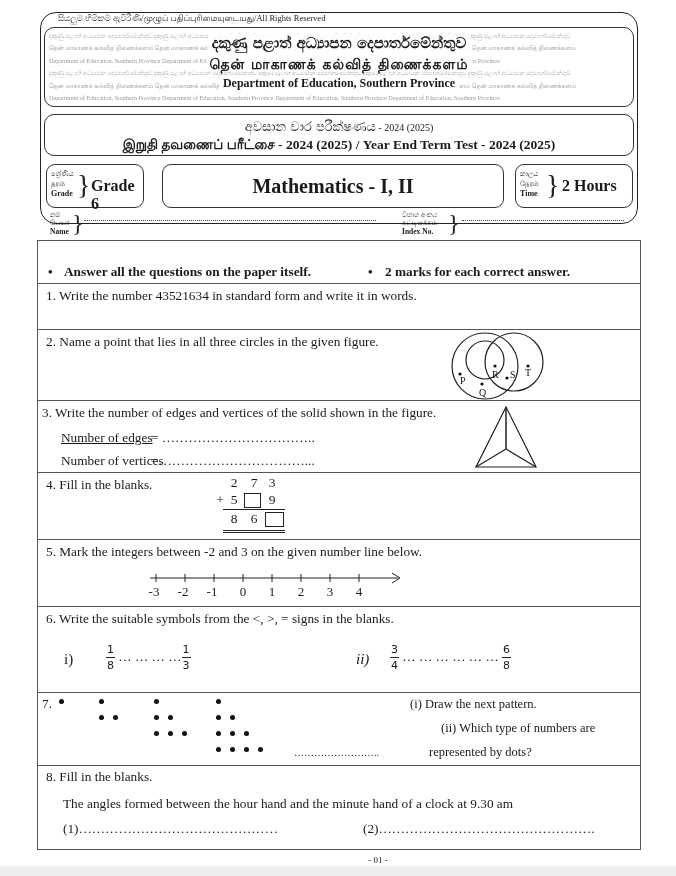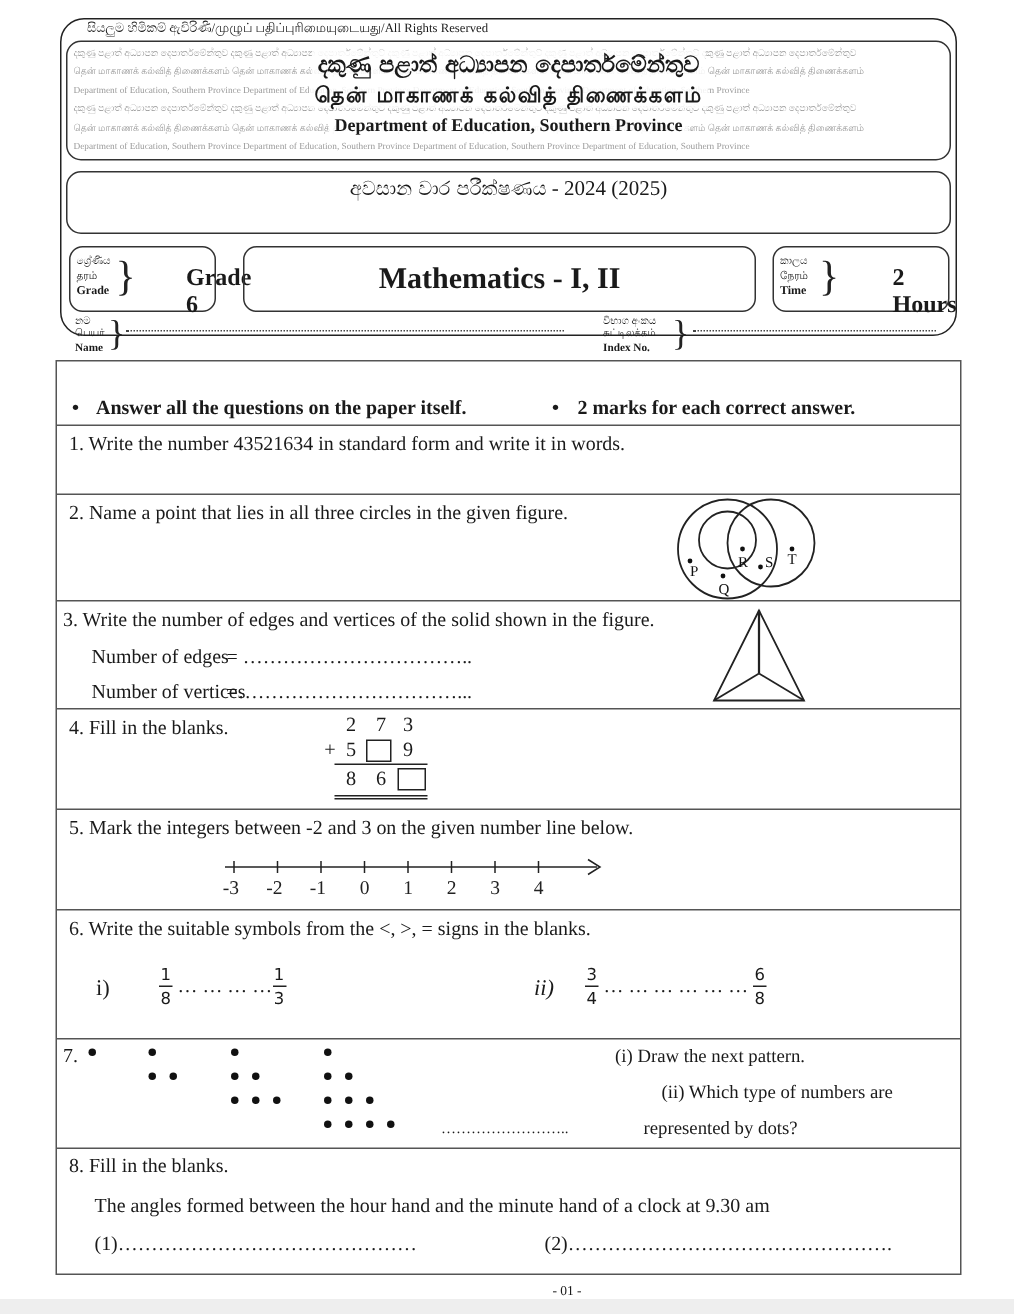--- a/index.html
+++ b/index.html
@@ -13,30 +13,30 @@
   .dept-box { position: absolute; left: 44px; top: 27px; width: 590px; height: 80px; border: 1.2px solid #333; border-radius: 10px; overflow: hidden; }
   .watermark { position: absolute; left: 4px; top: 2px; width: 582px; font-size: 6.2px; line-height: 12.4px; color: #9a9a9a; white-space: nowrap; overflow: hidden; }
   .dept-titles { position: absolute; left: 0; top: 0; width: 100%; text-align: center; }
   .dept-si { margin-top: 5px; font-family: "DejaVu Sans", sans-serif; font-weight: bold; font-size: 15px; line-height: 20px; }
   .dept-ta { font-family: "DejaVu Sans", sans-serif; font-weight: bold; font-size: 14px; line-height: 22px; letter-spacing: 1px; }
   .dept-en { font-weight: bold; font-size: 12px; line-height: 16px; }
   .dept-titles span { background: rgba(255,255,255,0.85); padding: 0 4px; }
 
   .exam-box { position: absolute; left: 44px; top: 114px; width: 590px; height: 42px; border: 1.2px solid #333; border-radius: 10px; text-align: center; }
   .exam-si { font-size: 13px; line-height: 17px; margin-top: 3px; font-family: "DejaVu Sans", sans-serif; }
-  .exam-si .num { font-family: "Liberation Serif", serif; font-size: 14px; }
+  .exam-si .num { font-family: "Liberation Serif", serif; font-size: 10px; }
   .exam-ta { font-weight: bold; font-size: 13.5px; line-height: 18px; }
 
   .grade-box { position: absolute; left: 46px; top: 164px; width: 98px; height: 44px; border: 1.2px solid #333; border-radius: 9px; }
   .subject-box { position: absolute; left: 162px; top: 164px; width: 342px; height: 44px; border: 1.2px solid #333; border-radius: 9px; text-align: center; }
   .time-box { position: absolute; left: 515px; top: 164px; width: 118px; height: 44px; border: 1.2px solid #333; border-radius: 9px; }
   .tiny-labels { position: absolute; left: 4px; top: 4px; font-size: 7px; line-height: 10px; }
   .tiny-labels .en { font-weight: bold; font-size: 8px; }
   .brace { position: absolute; font-size: 28px; font-weight: normal; line-height: 30px; top: 5px; color: #222; }
-  .big-val { position: absolute; font-weight: bold; font-size: 16px; top: 12px; margin-left: 33px; }
+  .big-val { position: absolute; font-weight: bold; font-size: 16px; top: 12px; }
   .subject-title { font-weight: bold; font-size: 20px; line-height: 42px; }
 
   .name-row { position: absolute; top: 211px; font-size: 6.8px; line-height: 8.4px; }
   .name-row .en { font-weight: bold; font-size: 7.5px; }
   .name-brace { position: absolute; font-size: 24px; line-height: 26px; top: 210px; color: #222; }
   .dots-line { position: absolute; top: 220px; border-bottom: 1px dotted #444; height: 1px; }
 
   
   .qtable { position: absolute; left: 37px; top: 240px; width: 604px; height: 610px; border: 1.4px solid #555; }
   .row { position: absolute; left: 0; width: 100%; border-bottom: 1.3px solid #555; }
@@ -75,20 +75,21 @@
     <div class="dept-si"><span>දකුණු පළාත් අධ්‍යාපන දෙපාර්තමේන්තුව</span></div>
     <div class="dept-ta"><span>தென் மாகாணக் கல்வித் திணைக்களம்</span></div>
     <div class="dept-en"><span>Department of Education, Southern Province</span></div>
   </div>
 </div>
 
 <div class="exam-box">
   <div class="exam-si">
     <span>අවසාන වාර පරීක්ෂණය</span><span class="num"> - 2024 (2025)</span>
   </div>
+  <div class="exam-ta">இறுதி தவணைப் பரீட்சை - 2024 (2025) / Year End Term Test - 2024 (2025)</div>
 </div>
 
 <div class="grade-box">
   <div class="tiny-labels">
     <div>ශ්‍රේණිය</div>
     <div>தரம்</div>
     <div class="en">Grade</div>
   </div>
   <div class="brace" style="left:30px;">}</div>
   <div class="big-val" style="left:44px;">Grade 6</div>
@@ -151,21 +152,21 @@
       <text x="10" y="52" font-family="Liberation Serif, serif" font-size="10" fill="#111">P</text>
       <text x="29" y="64" font-family="Liberation Serif, serif" font-size="10" fill="#111">Q</text>
       <text x="42" y="46" font-family="Liberation Serif, serif" font-size="10" fill="#111">R</text>
       <text x="60" y="46" font-family="Liberation Serif, serif" font-size="10" fill="#111">S</text>
       <text x="75" y="44" font-family="Liberation Serif, serif" font-size="10" fill="#111">T</text>
     </svg>
   </div>
 
   <div class="row" style="top:160px; height:72px;">
     <div class="q" style="left:4px; top:4px;">3. Write the number of edges and vertices of the solid shown in the figure.</div>
-    <div class="q" style="left:23px; top:29px;">Number of edges</div>
+    <div class="q" style="left:23px; top:29px;text-decoration:underline;">Number of edges</div>
     <div class="q" style="left:113px; top:29px;">= ……………………………..</div>
     <div class="q" style="left:23px; top:52px;">Number of vertices</div>
     <div class="q" style="left:113px; top:52px;">=……………………………...</div>
     <svg style="position:absolute; left:436px; top:4px;" width="64" height="64" viewBox="0 0 64 64">
       <polygon points="32,2 2,62 62,62" fill="none" stroke="#222" stroke-width="1.2"></polygon>
       <line x1="32" y1="2" x2="32" y2="44" stroke="#222" stroke-width="1.5"></line>
       <line x1="32" y1="44" x2="2" y2="62" stroke="#222" stroke-width="1.2"></line>
       <line x1="32" y1="44" x2="62" y2="62" stroke="#222" stroke-width="1.2"></line>
     </svg>
   </div>

